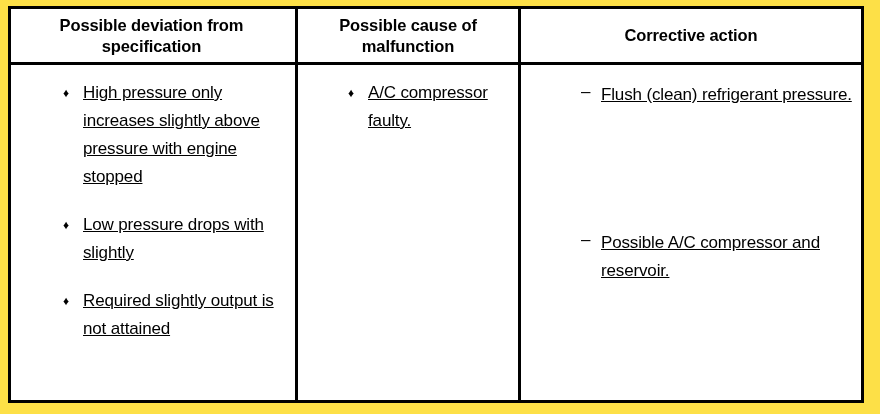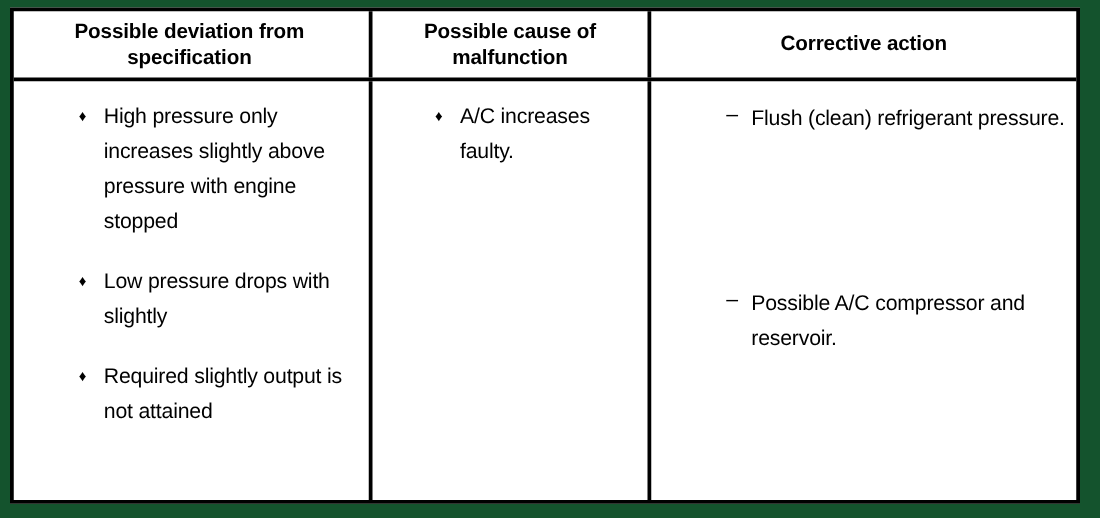--- a/index.html
+++ b/index.html
@@ -12,21 +12,21 @@
     height: 414px;
     font-family: "Liberation Sans", sans-serif;
     color: #000000;
     overflow: hidden;
   }
 
   #page {
     position: relative;
     width: 880px;
     height: 414px;
-    background: #14532d;
+    background: #fde047;
   }
 
   
   .table-frame {
     position: absolute;
     left: 8px;
     top: 6px;
     width: 856px;
     height: 397px;
     box-sizing: border-box;
@@ -109,21 +109,21 @@
   .bitem .marker {
     position: absolute;
     left: 0;
     top: 0;
     font-size: 17px;
     line-height: 28px;
   }
   .bitem.diamond .marker { font-size: 12px; }
   .bitem.dash .marker { font-size: 17px; line-height: 22px; }
 
-  .bitem .btext { display: block; }
+  .bitem .btext { display: block; text-decoration: underline; }
 
   
   .gap-3 { height: 120px; }
 </style>
 </head>
 <body>
 
 <div id="page">
 
   <div class="table-frame">
@@ -165,21 +165,21 @@
           </li>
 
         </ul>
       </div>
 
       <div class="body-cell bc-2">
         <ul class="blist col2">
 
           <li class="bitem diamond">
             <span class="marker">♦</span>
-            <span class="btext">A/C increases faulty.</span>
+            <span class="btext">A/C compressor faulty.</span>
           </li>
 
         </ul>
       </div>
 
       <div class="body-cell bc-3">
         <ul class="blist col3">
 
           <li class="bitem dash">
             <span class="marker">–</span>

